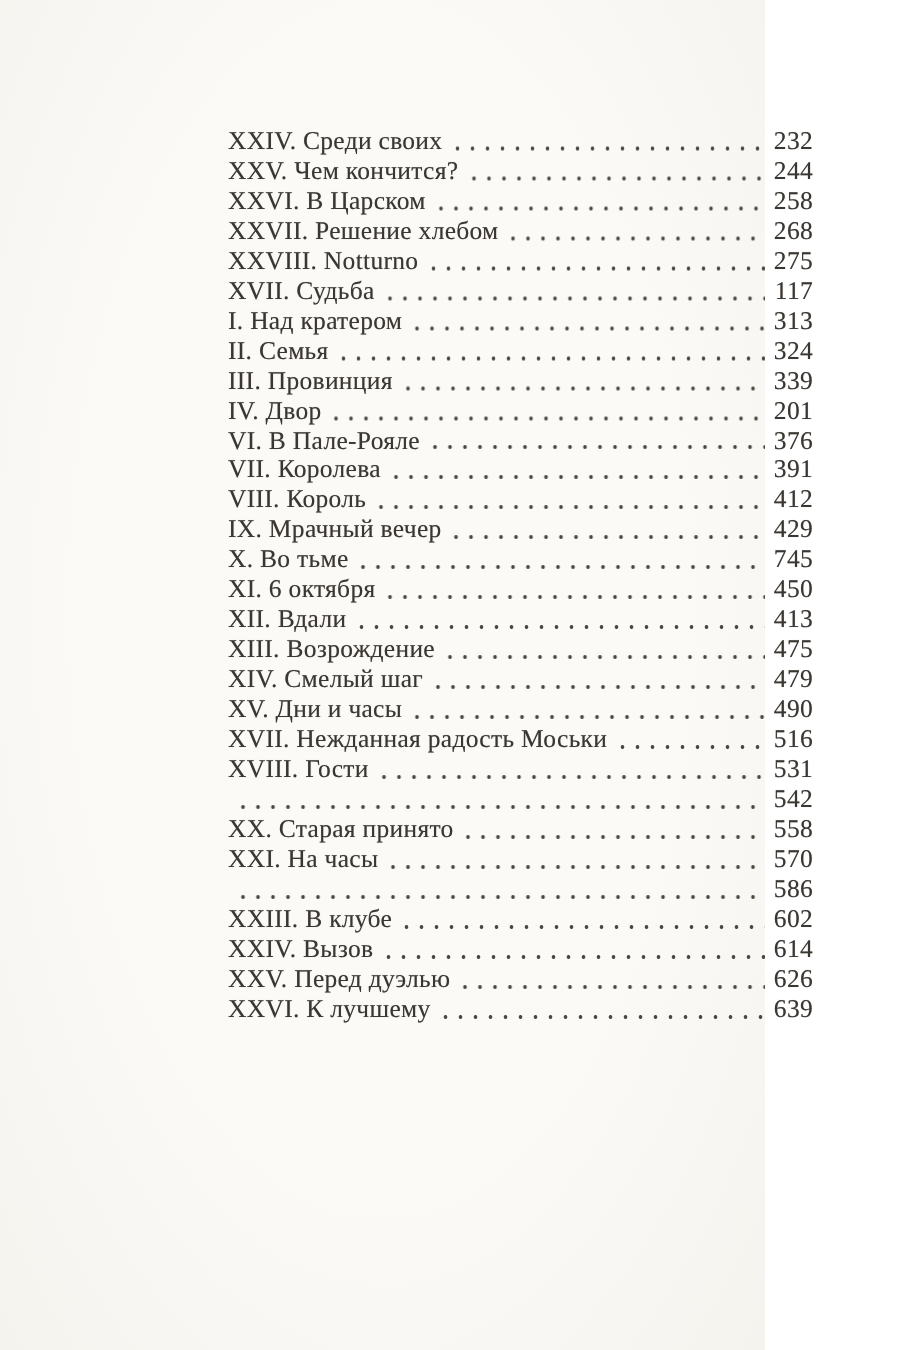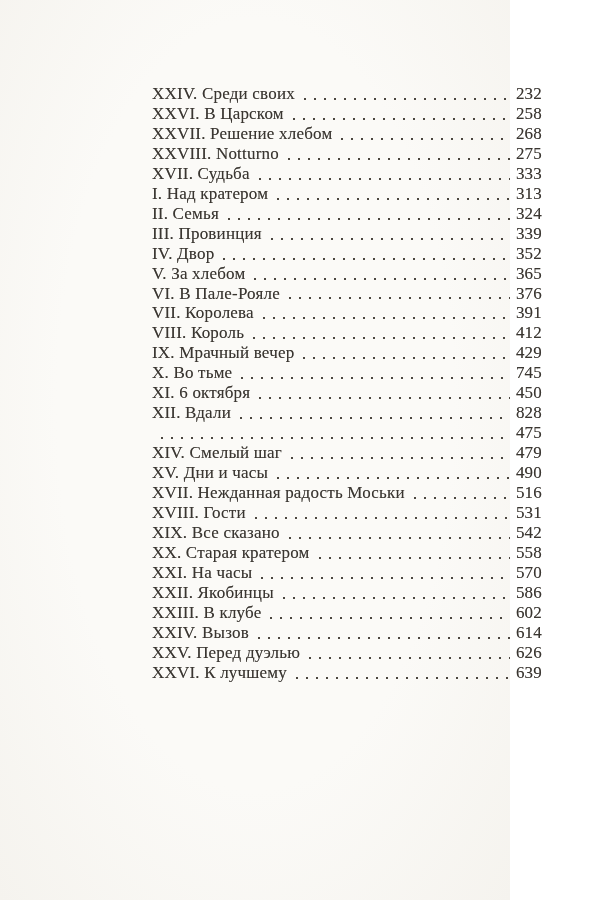--- a/index.html
+++ b/index.html
@@ -67,63 +67,63 @@
 <body>
 
 <div class="page">
   <div class="toc" id="toc">
       <div class="row chapter">
         <span class="label">XXIV. Среди своих</span>
         <span class="leader"></span>
         <span class="pagenum">232</span>
       </div>
       <div class="row chapter">
+        <span class="label">XXV. Чем кончится?</span>
+        <span class="leader"></span>
+        <span class="pagenum">244</span>
+      </div>
+      <div class="row chapter">
         <span class="label">XXVI. В Царском</span>
         <span class="leader"></span>
         <span class="pagenum">258</span>
       </div>
       <div class="row chapter">
         <span class="label">XXVII. Решение хлебом</span>
         <span class="leader"></span>
         <span class="pagenum">268</span>
       </div>
       <div class="row chapter">
         <span class="label">XXVIII. Notturno</span>
         <span class="leader"></span>
         <span class="pagenum">275</span>
       </div>
       <div class="row chapter">
         <span class="label">XVII. Судьба</span>
         <span class="leader"></span>
-        <span class="pagenum">333</span>
+        <span class="pagenum">117</span>
       </div>
       <div class="row chapter">
         <span class="label">I. Над кратером</span>
         <span class="leader"></span>
         <span class="pagenum">313</span>
       </div>
       <div class="row chapter">
         <span class="label">II. Семья</span>
         <span class="leader"></span>
         <span class="pagenum">324</span>
       </div>
       <div class="row chapter">
         <span class="label">III. Провинция</span>
         <span class="leader"></span>
         <span class="pagenum">339</span>
       </div>
       <div class="row chapter">
         <span class="label">IV. Двор</span>
         <span class="leader"></span>
-        <span class="pagenum">352</span>
-      </div>
-      <div class="row chapter">
-        <span class="label">V. За хлебом</span>
-        <span class="leader"></span>
-        <span class="pagenum">365</span>
+        <span class="pagenum">201</span>
       </div>
       <div class="row chapter">
         <span class="label">VI. В Пале-Рояле</span>
         <span class="leader"></span>
         <span class="pagenum">376</span>
       </div>
       <div class="row chapter">
         <span class="label">VII. Королева</span>
         <span class="leader"></span>
         <span class="pagenum">391</span>
@@ -144,23 +144,24 @@
         <span class="pagenum">745</span>
       </div>
       <div class="row chapter">
         <span class="label">XI. 6 октября</span>
         <span class="leader"></span>
         <span class="pagenum">450</span>
       </div>
       <div class="row chapter">
         <span class="label">XII. Вдали</span>
         <span class="leader"></span>
-        <span class="pagenum">828</span>
-      </div>
-      <div class="row chapter">
+        <span class="pagenum">413</span>
+      </div>
+      <div class="row chapter">
+        <span class="label">XIII. Возрождение</span>
         <span class="leader"></span>
         <span class="pagenum">475</span>
       </div>
       <div class="row chapter">
         <span class="label">XIV. Смелый шаг</span>
         <span class="leader"></span>
         <span class="pagenum">479</span>
       </div>
       <div class="row chapter">
         <span class="label">XV. Дни и часы</span>
@@ -171,36 +172,34 @@
         <span class="label">XVII. Нежданная радость Моськи</span>
         <span class="leader"></span>
         <span class="pagenum">516</span>
       </div>
       <div class="row chapter">
         <span class="label">XVIII. Гости</span>
         <span class="leader"></span>
         <span class="pagenum">531</span>
       </div>
       <div class="row chapter">
-        <span class="label">XIX. Все сказано</span>
         <span class="leader"></span>
         <span class="pagenum">542</span>
       </div>
       <div class="row chapter">
-        <span class="label">XX. Старая кратером</span>
+        <span class="label">XX. Старая принято</span>
         <span class="leader"></span>
         <span class="pagenum">558</span>
       </div>
       <div class="row chapter">
         <span class="label">XXI. На часы</span>
         <span class="leader"></span>
         <span class="pagenum">570</span>
       </div>
       <div class="row chapter">
-        <span class="label">XXII. Якобинцы</span>
         <span class="leader"></span>
         <span class="pagenum">586</span>
       </div>
       <div class="row chapter">
         <span class="label">XXIII. В клубе</span>
         <span class="leader"></span>
         <span class="pagenum">602</span>
       </div>
       <div class="row chapter">
         <span class="label">XXIV. Вызов</span>

